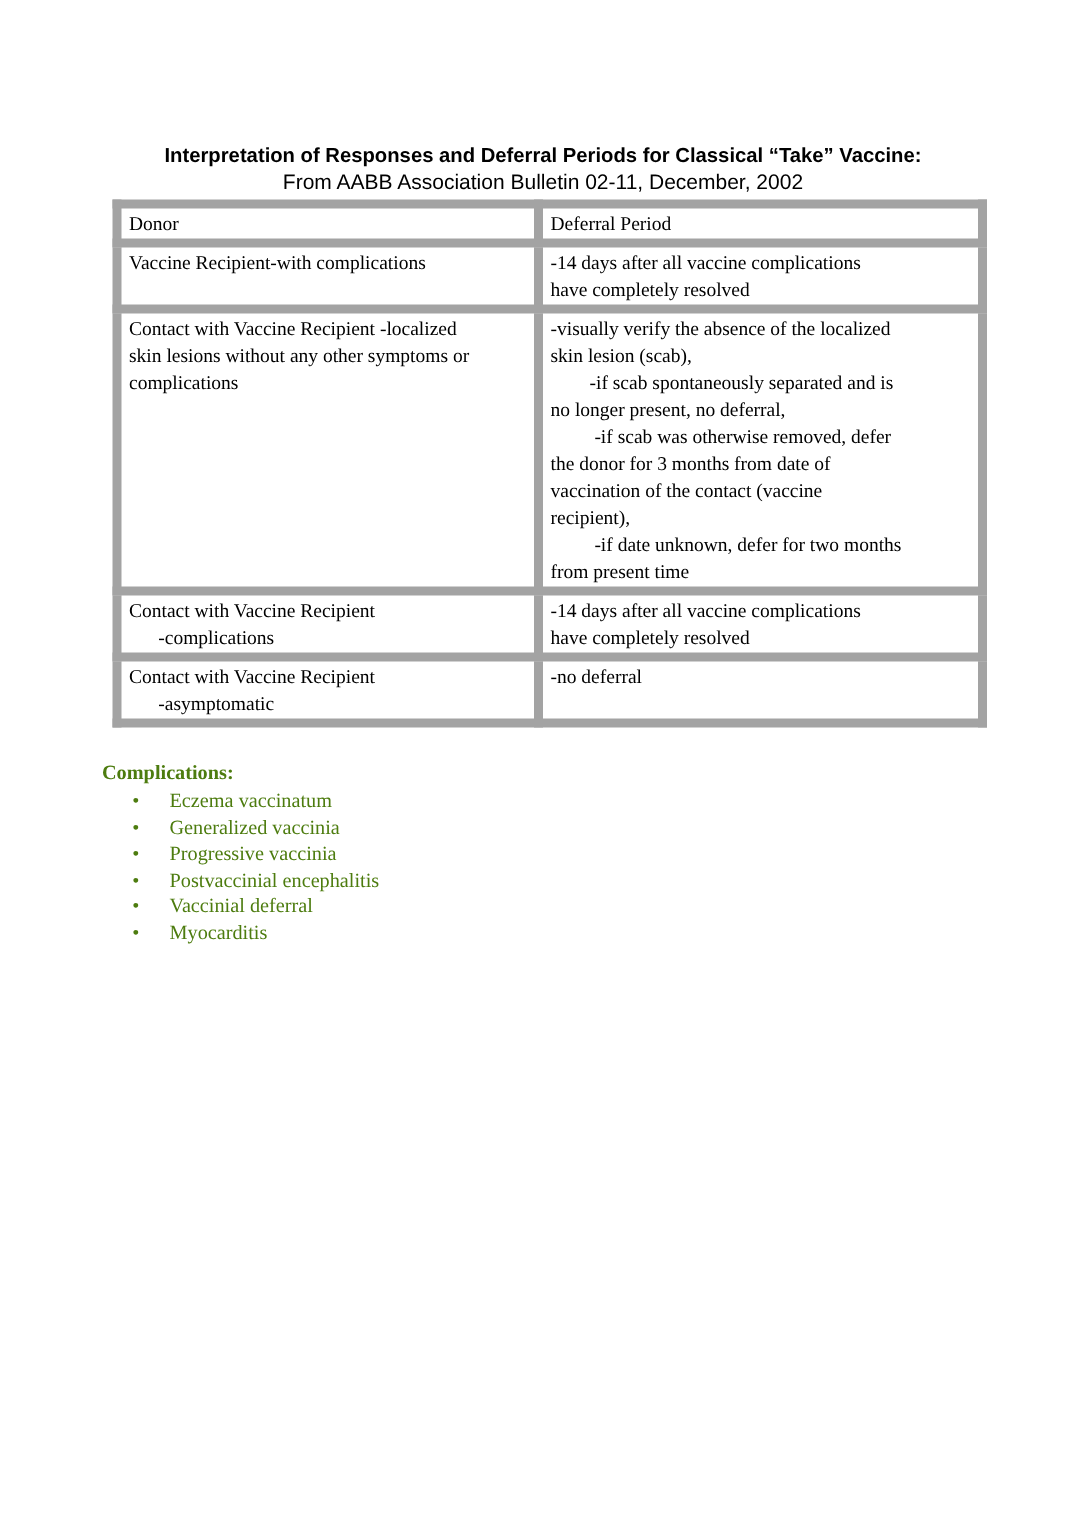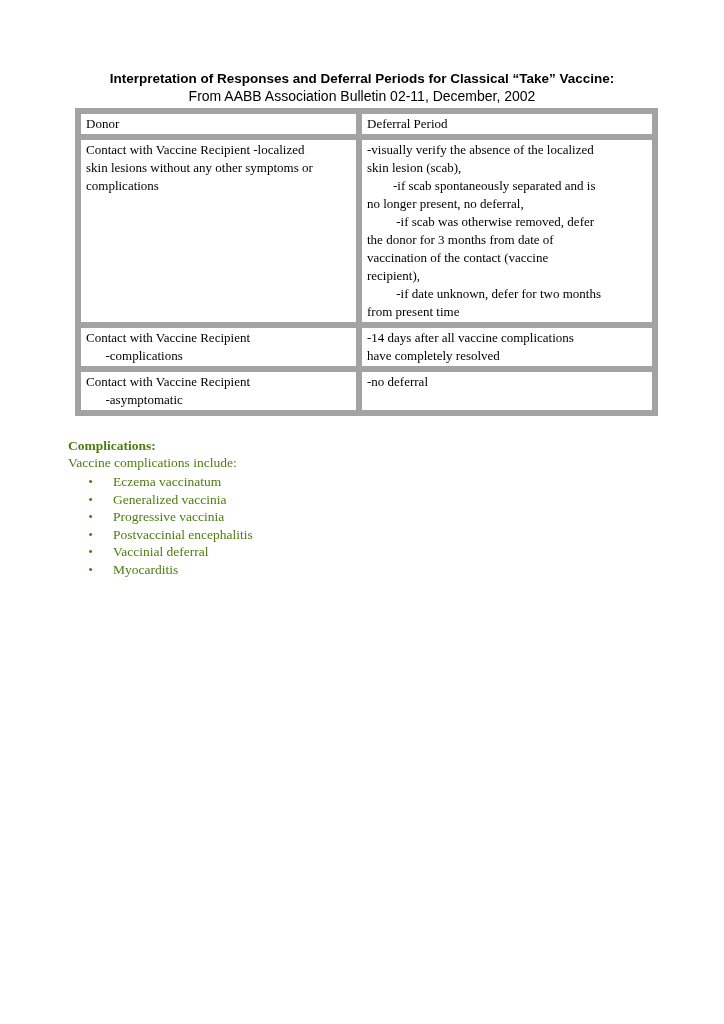--- a/index.html
+++ b/index.html
@@ -9,21 +9,21 @@
   }
   .page {
     position: relative;
     width: 724px;
     height: 1024px;
     background: #ffffff;
     color: #000000;
     overflow: hidden;
   }
   .doc-title {
-    padding-top: 71px;
+    padding-top: 96px;
     text-align: center;
     font-family: "Liberation Sans", sans-serif;
     font-weight: bold;
     font-size: 13.5px;
     line-height: 16px;
     color: #000000;
   }
   .doc-subtitle {
     text-align: center;
     font-family: "Liberation Sans", sans-serif;
@@ -95,20 +95,25 @@
     <colgroup>
         <col class="c1">
         <col class="c2">
       </colgroup>
     <tbody>
       <tr>
         <th>Donor</th>
         <th>Deferral Period</th>
       </tr>
       <tr>
+        <td>Vaccine Recipient-with complications</td>
+        <td>-14 days after all vaccine complications
+have completely resolved</td>
+      </tr>
+      <tr>
         <td>Contact with Vaccine Recipient -localized
 skin lesions without any other symptoms or
 complications</td>
         <td>-visually verify the absence of the localized
 skin lesion (scab),
         -if scab spontaneously separated and is
 no longer present, no deferral,
          -if scab was otherwise removed, defer
 the donor for 3 months from date of
 vaccination of the contact (vaccine
@@ -125,21 +130,20 @@
       <tr>
         <td>Contact with Vaccine Recipient
       -asymptomatic</td>
         <td>-no deferral</td>
       </tr>
     </tbody>
   </table>
 
   <div class="complications">
     <div class="complications-heading">Complications:</div>
-    <div class="complications-intro">Vaccine complications include:</div>
     <ul class="complications-list">
       <li>
         <span class="bullet">•</span>
         <span>Eczema vaccinatum</span>
       </li>
       <li>
         <span class="bullet">•</span>
         <span>Generalized vaccinia</span>
       </li>
       <li>

